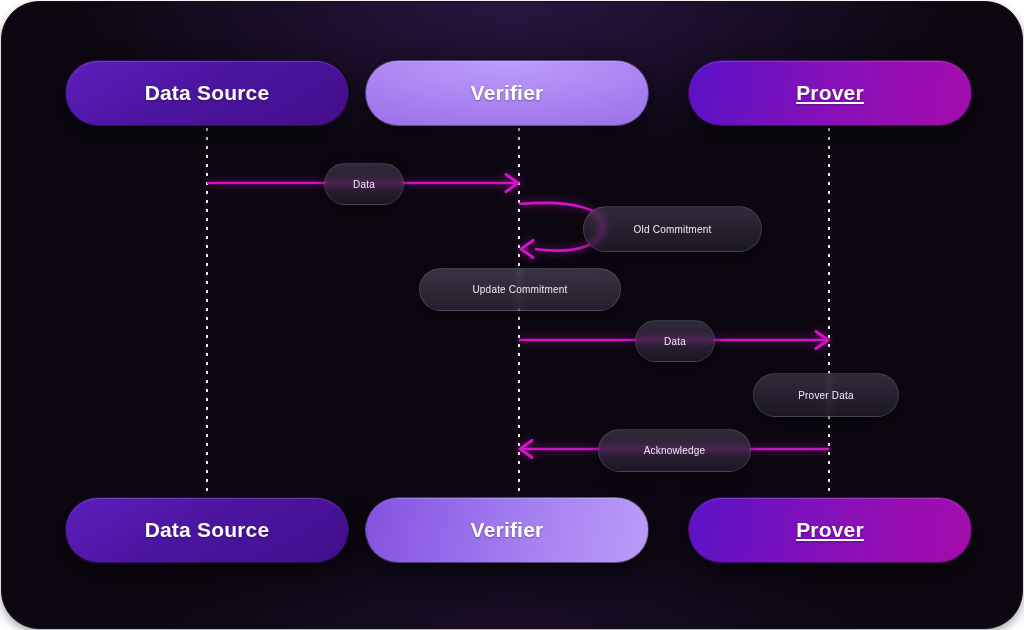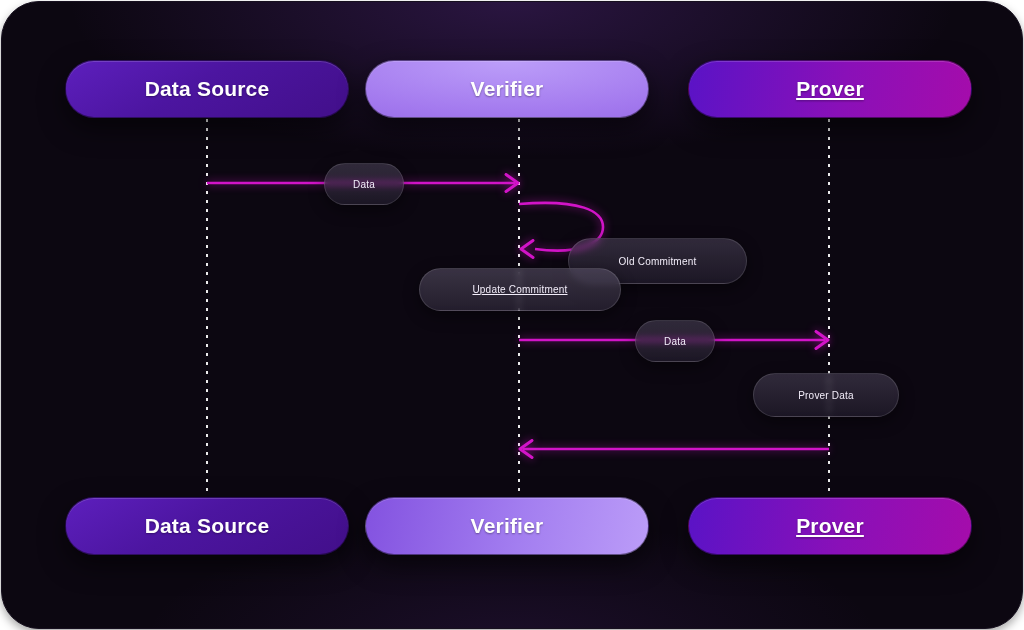--- a/index.html
+++ b/index.html
@@ -82,21 +82,21 @@
   }
   .msg.lighter {
     background: linear-gradient(180deg, rgba(100, 92, 114, 0.52) 0%, rgba(54, 47, 66, 0.58) 100%);
   }
 
   
   .actor {
     position: absolute;
     z-index: 4;
     width: 284px;
-    height: 58px;
+    height: 66px;
     border-radius: 34px;
     display: flex;
     align-items: center;
     justify-content: center;
     color: #ffffff;
     font-size: 21px;
     font-weight: 700;
     letter-spacing: 0.2px;
     text-shadow: 0 1px 2px rgba(0,0,0,0.35);
     box-shadow: 0 10px 26px rgba(0,0,0,0.55), inset 0 1px 0 rgba(255,255,255,0.16);
@@ -149,28 +149,29 @@
     </g>
 
     <g>
       <line class="flow" x1="827" y1="447" x2="521" y2="447"></line>
       <polyline class="head" points="530,438.5 518,447 530,455.5"></polyline>
     </g>
   </svg>
 
   <div class="msg" style="left:322px; top:161px; width:78px; height:40px;">Data</div>
 
-  <div class="msg" style="left:566px; top:204px; width:177px; height:44px;margin-top:32px;">Old Commitment</div>
+  <div class="msg" style="left:581px; top:204px; width:177px; height:44px;">Old Commitment</div>
 
-  <div class="msg lighter" style="left:417px; top:266px; width:200px; height:41px;text-decoration:underline;">Update Commitment</div>
+  <div class="msg lighter" style="left:417px; top:266px; width:200px; height:41px;">Update Commitment</div>
 
   <div class="msg" style="left:633px; top:318px; width:78px; height:40px;">Data</div>
 
   <div class="msg" style="left:751px; top:371px; width:144px; height:42px;">Prover Data</div>
 
+  <div class="msg" style="left:596px; top:427px; width:151px; height:41px;">Acknowledge</div>
 
   <div class="actor row-top col-1 grad-datasource">Data Source</div>
   <div class="actor row-top col-2 grad-verifier-top">Verifier</div>
   <div class="actor row-top col-3 grad-prover">Prover</div>
 
   <div class="actor row-bottom col-1 grad-datasource">Data Source</div>
   <div class="actor row-bottom col-2 grad-verifier-bottom">Verifier</div>
   <div class="actor row-bottom col-3 grad-prover">Prover</div>
 
 </div>

